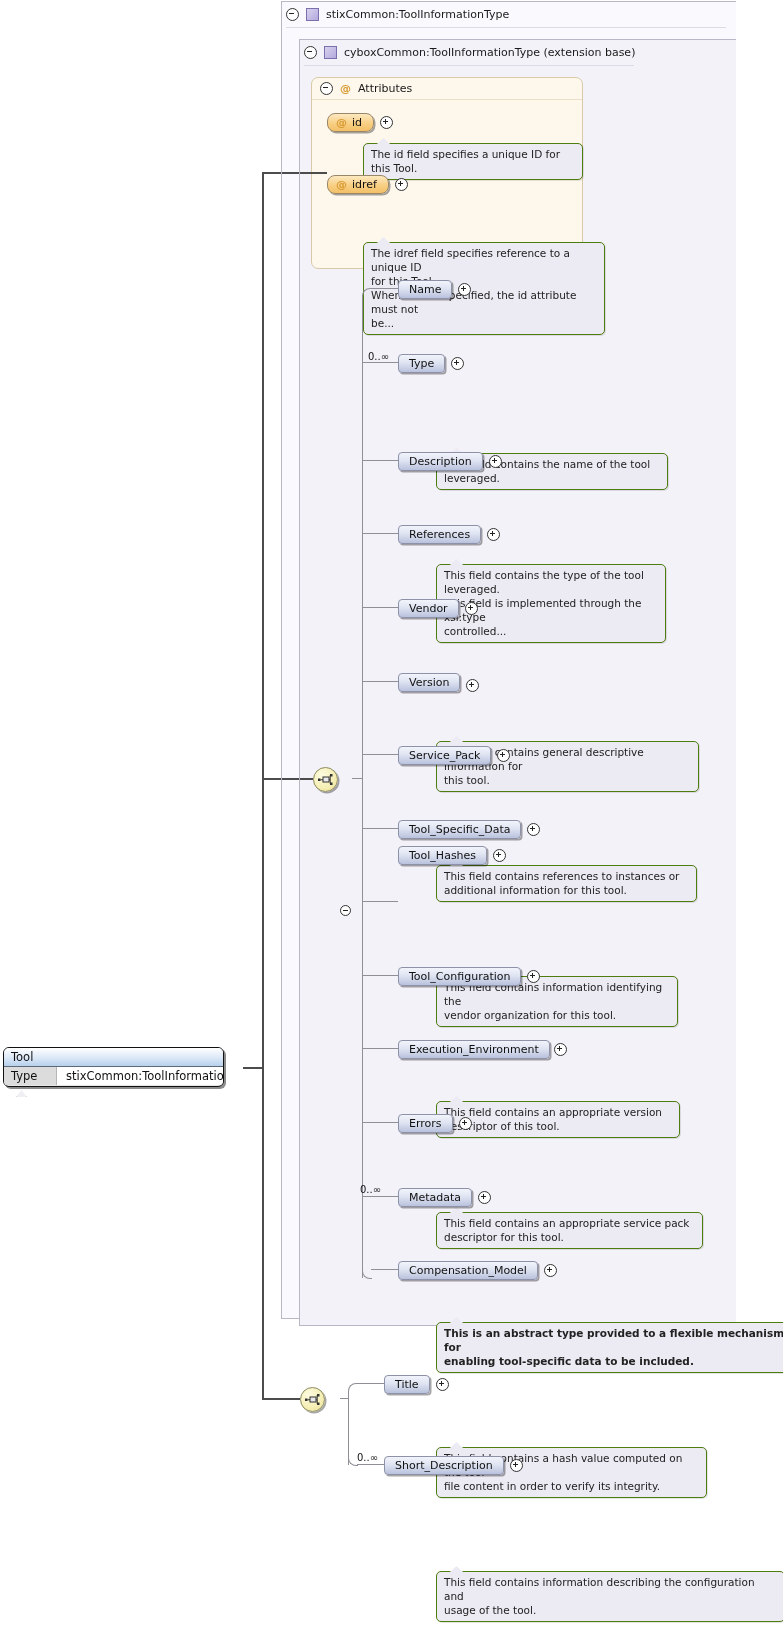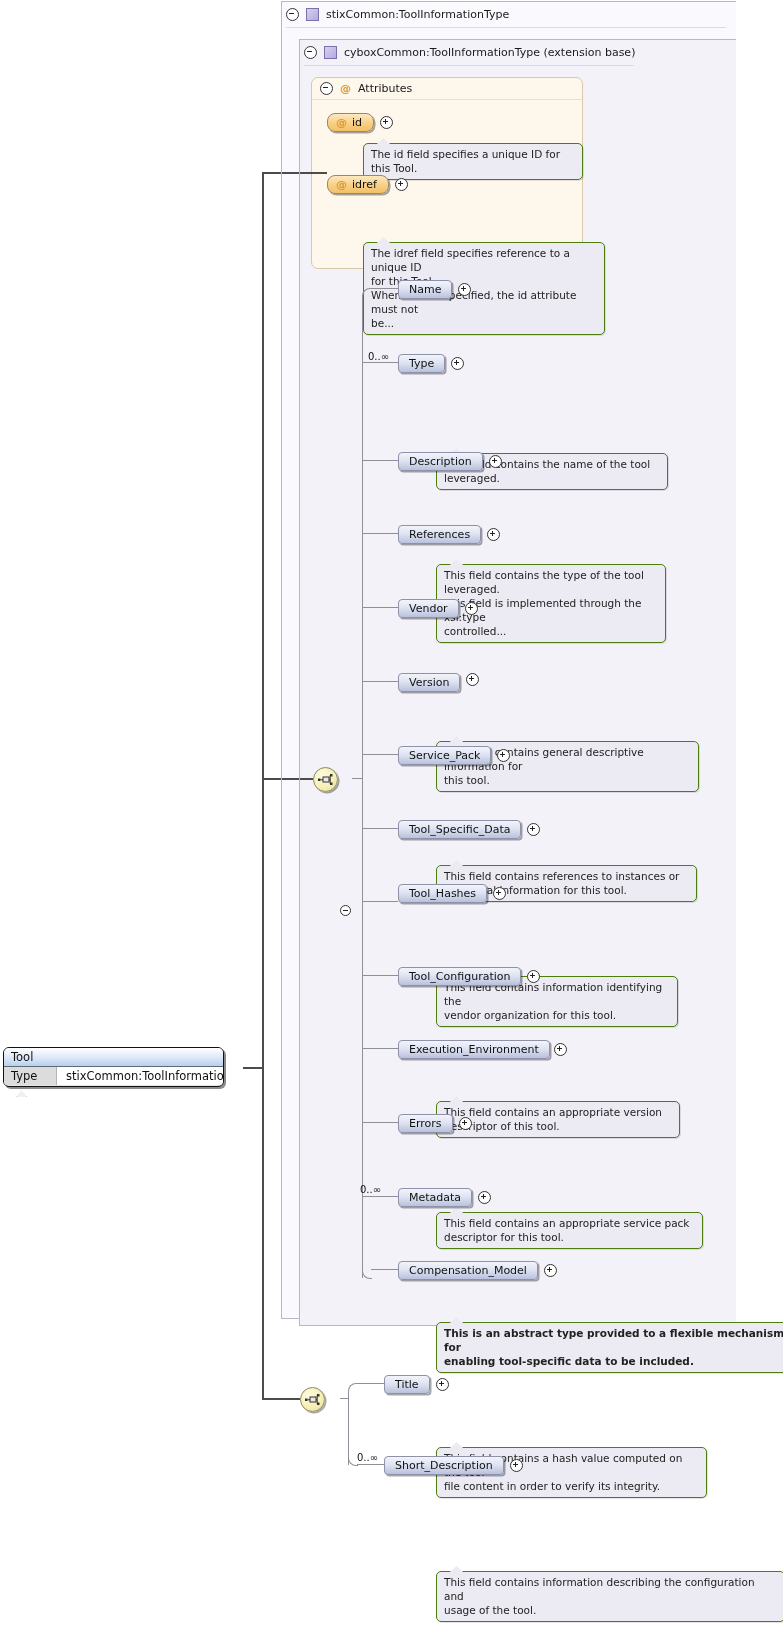--- a/index.html
+++ b/index.html
@@ -264,21 +264,21 @@
   <div class="ln h abs" style="left:362px;top:607px;width:36px;"></div>
   <div class="abs" style="left:398px;top:599px;display:flex;align-items:center;gap:6px;">
     <span class="epill">Vendor</span>
     <span class="toggle plus"></span>
   </div>
   <div class="abs anno" style="left:400px;top:629px;width:242px;white-space:pre-line;">This field contains information identifying the
 vendor organization for this tool.</div>
 
   
   <div class="ln h abs" style="left:362px;top:681px;width:36px;"></div>
-  <div class="abs" style="left:398px;top:673px;display:flex;align-items:flex-start;gap:6px;">
+  <div class="abs" style="left:398px;top:673px;display:flex;align-items:flex-end;gap:6px;">
     <span class="epill">Version</span>
     <span class="toggle plus"></span>
   </div>
   <div class="abs anno" style="left:400px;top:703px;width:244px;white-space:pre-line;">This field contains an appropriate version
 descriptor of this tool.</div>
 
   
   <div class="ln h abs" style="left:362px;top:754px;width:36px;"></div>
   <div class="abs" style="left:398px;top:746px;display:flex;align-items:center;gap:6px;">
     <span class="epill">Service_Pack</span>
@@ -291,21 +291,21 @@
   <div class="ln h abs" style="left:362px;top:828px;width:36px;"></div>
   <div class="abs" style="left:398px;top:820px;display:flex;align-items:center;gap:6px;">
     <span class="epill">Tool_Specific_Data</span>
     <span class="toggle plus"></span>
   </div>
   <div class="abs anno" style="left:400px;top:850px;width:360px;white-space:pre-line;font-weight:bold;">This is an abstract type provided to a flexible mechanism for
 enabling tool-specific data to be included.</div>
 
   
   <div class="ln h abs" style="left:362px;top:901px;width:36px;"></div>
-  <div class="abs" style="left:398px;top:884px;display:flex;align-items:center;gap:6px;">
+  <div class="abs" style="left:398px;top:846px;display:flex;align-items:center;gap:6px;">
     <span class="epill">Tool_Hashes</span>
     <span class="toggle plus"></span>
   </div>
   <div class="abs anno" style="left:400px;top:924px;width:271px;white-space:pre-line;">This field contains a hash value computed on the tool
 file content in order to verify its integrity.</div>
 
   
   <div class="ln h abs" style="left:362px;top:975px;width:36px;"></div>
   <div class="abs" style="left:398px;top:967px;display:flex;align-items:center;gap:6px;">
     <span class="epill">Tool_Configuration</span>

